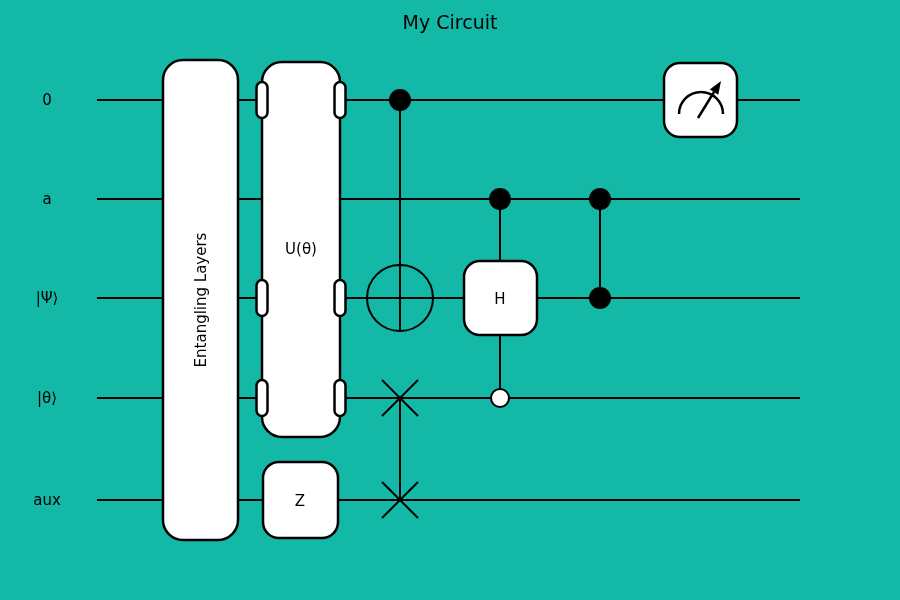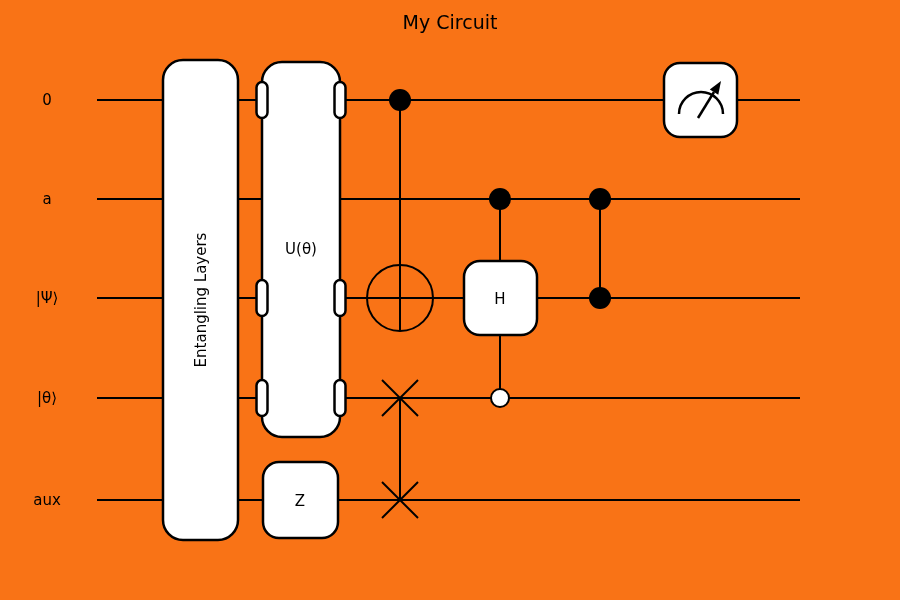--- a/index.html
+++ b/index.html
@@ -7,21 +7,21 @@
     padding: 0;
     background: #ffffff;
     width: 900px;
     height: 600px;
     overflow: hidden;
   }
   .canvas-wrap {
     width: 900px;
     height: 600px;
     position: relative;
-    background: #f97316;
+    background: #14b8a6;
   }
   svg text {
     font-family: "DejaVu Sans", sans-serif;
     fill: #000000;
   }
   .title-text { font-size: 19px; }
   .label-text { font-size: 15px; }
   .gate-text  { font-size: 15px; }
 </style>
 </head>

